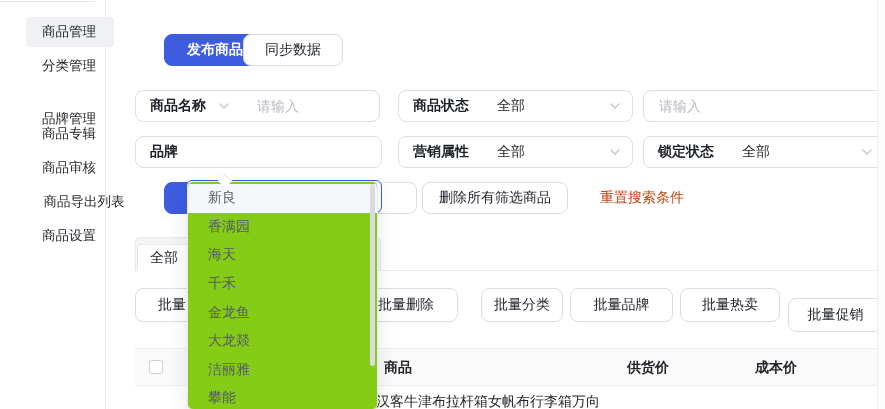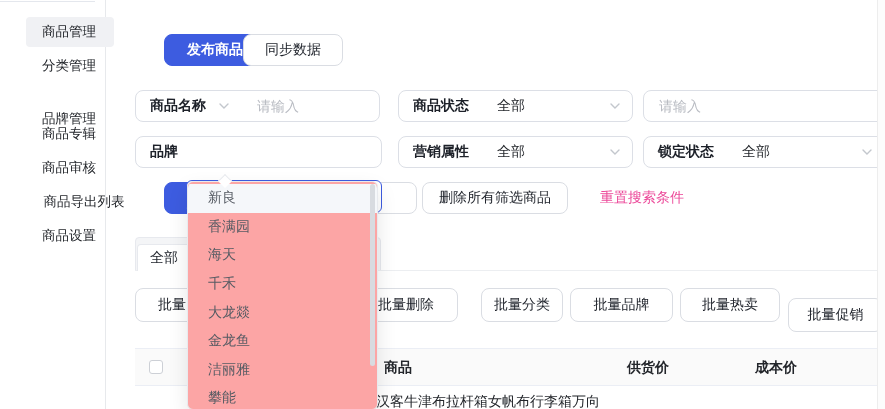--- a/index.html
+++ b/index.html
@@ -38,41 +38,41 @@
   .chev{display:inline-flex;line-height:0;}
 
   
   .brand-focus{position:absolute;left:186px;top:135px;width:196px;height:33px;border:1.5px solid #3d5ce0;
     border-radius:6px;background:#fff;display:flex;align-items:center;padding-left:11px;z-index:5;margin-top:45px;}
   .caret{width:1.5px;height:16px;background:#1d2129;margin-right:1px;}
   .ph-text{font-size:14px;color:#b8bbc2;}
 
   
   .link{position:absolute;height:32px;display:flex;align-items:center;font-size:14px;
-    color:#ec4899;font-weight:500;cursor:pointer;}
+    color:#c2410c;font-weight:500;cursor:pointer;}
 
   
   .tab-header{position:absolute;left:135px;top:237px;width:246px;height:34px;background:#f4f5f7;
     border:1px solid #e7e9ee;border-radius:4px 4px 0 0;}
   .tab-active{position:absolute;left:137px;top:244px;width:54px;height:27px;background:#fff;
     border:1px solid #e7e9ee;border-bottom:none;border-radius:4px 4px 0 0;display:flex;align-items:center;
     justify-content:center;font-size:14px;color:#1d2129;cursor:pointer;z-index:2;}
   .section-divider{position:absolute;left:135px;top:270px;width:742px;height:1px;background:#eceef1;}
 
   
   .tbl-header{position:absolute;left:135px;top:348px;width:742px;height:38px;background:#fafafa;
     border-top:1px solid #ebeef5;border-bottom:1px solid #ebeef5;}
   .checkbox{position:absolute;left:14px;top:11px;width:14px;height:14px;border:1px solid #cdd0d6;
     border-radius:3px;background:#fff;cursor:pointer;}
   .tbl-col{position:absolute;top:0;height:38px;display:flex;align-items:center;font-size:14px;
     font-weight:600;color:#23262b;}
   .tbl-cell{position:absolute;font-size:14px;color:#23262b;white-space:nowrap;}
 
   
-  .dropdown{position:absolute;left:187px;top:181px;width:191px;height:229px;background:#fca5a5;
+  .dropdown{position:absolute;left:187px;top:181px;width:191px;height:229px;background:#84cc16;
     border:1px solid #e8eaee;border-radius:6px;box-shadow:0 8px 20px rgba(0,0,0,0.10);z-index:50;}
   .dropdown-arrow{position:absolute;left:32px;top:-6px;width:10px;height:10px;background:#fff;
     border-left:1px solid #e8eaee;border-top:1px solid #e8eaee;transform:rotate(45deg);}
   .dd-list{padding-top:2px;overflow:hidden;height:100%;border-radius:6px;}
   .dd-item{height:28.6px;display:flex;align-items:center;padding-left:20px;font-size:14px;
     color:#565b63;cursor:pointer;white-space:nowrap;}
   .dd-item.hovered{background:#f5f7fa;}
   .dd-thumb{position:absolute;right:2px;top:2px;width:5px;height:182px;background:#d8dbe0;border-radius:3px;cursor:pointer;}
 
   
@@ -212,21 +212,21 @@
 </div>
 <div class="tbl-cell" style="left:376px;top:393px;">汉客牛津布拉杆箱女帆布行李箱万向</div>
 
 <div class="dropdown">
   <div class="dropdown-arrow"></div>
   <div class="dd-list">
     <div class="dd-item hovered">新良</div>
     <div class="dd-item">香满园</div>
     <div class="dd-item">海天</div>
     <div class="dd-item">千禾</div>
+    <div class="dd-item">金龙鱼</div>
     <div class="dd-item">大龙燚</div>
-    <div class="dd-item">金龙鱼</div>
     <div class="dd-item">洁丽雅</div>
     <div class="dd-item">攀能</div>
   </div>
   <div class="dd-thumb"></div>
 </div>
 
 <div class="page-scrollbar"></div>
 
 </body></html>

